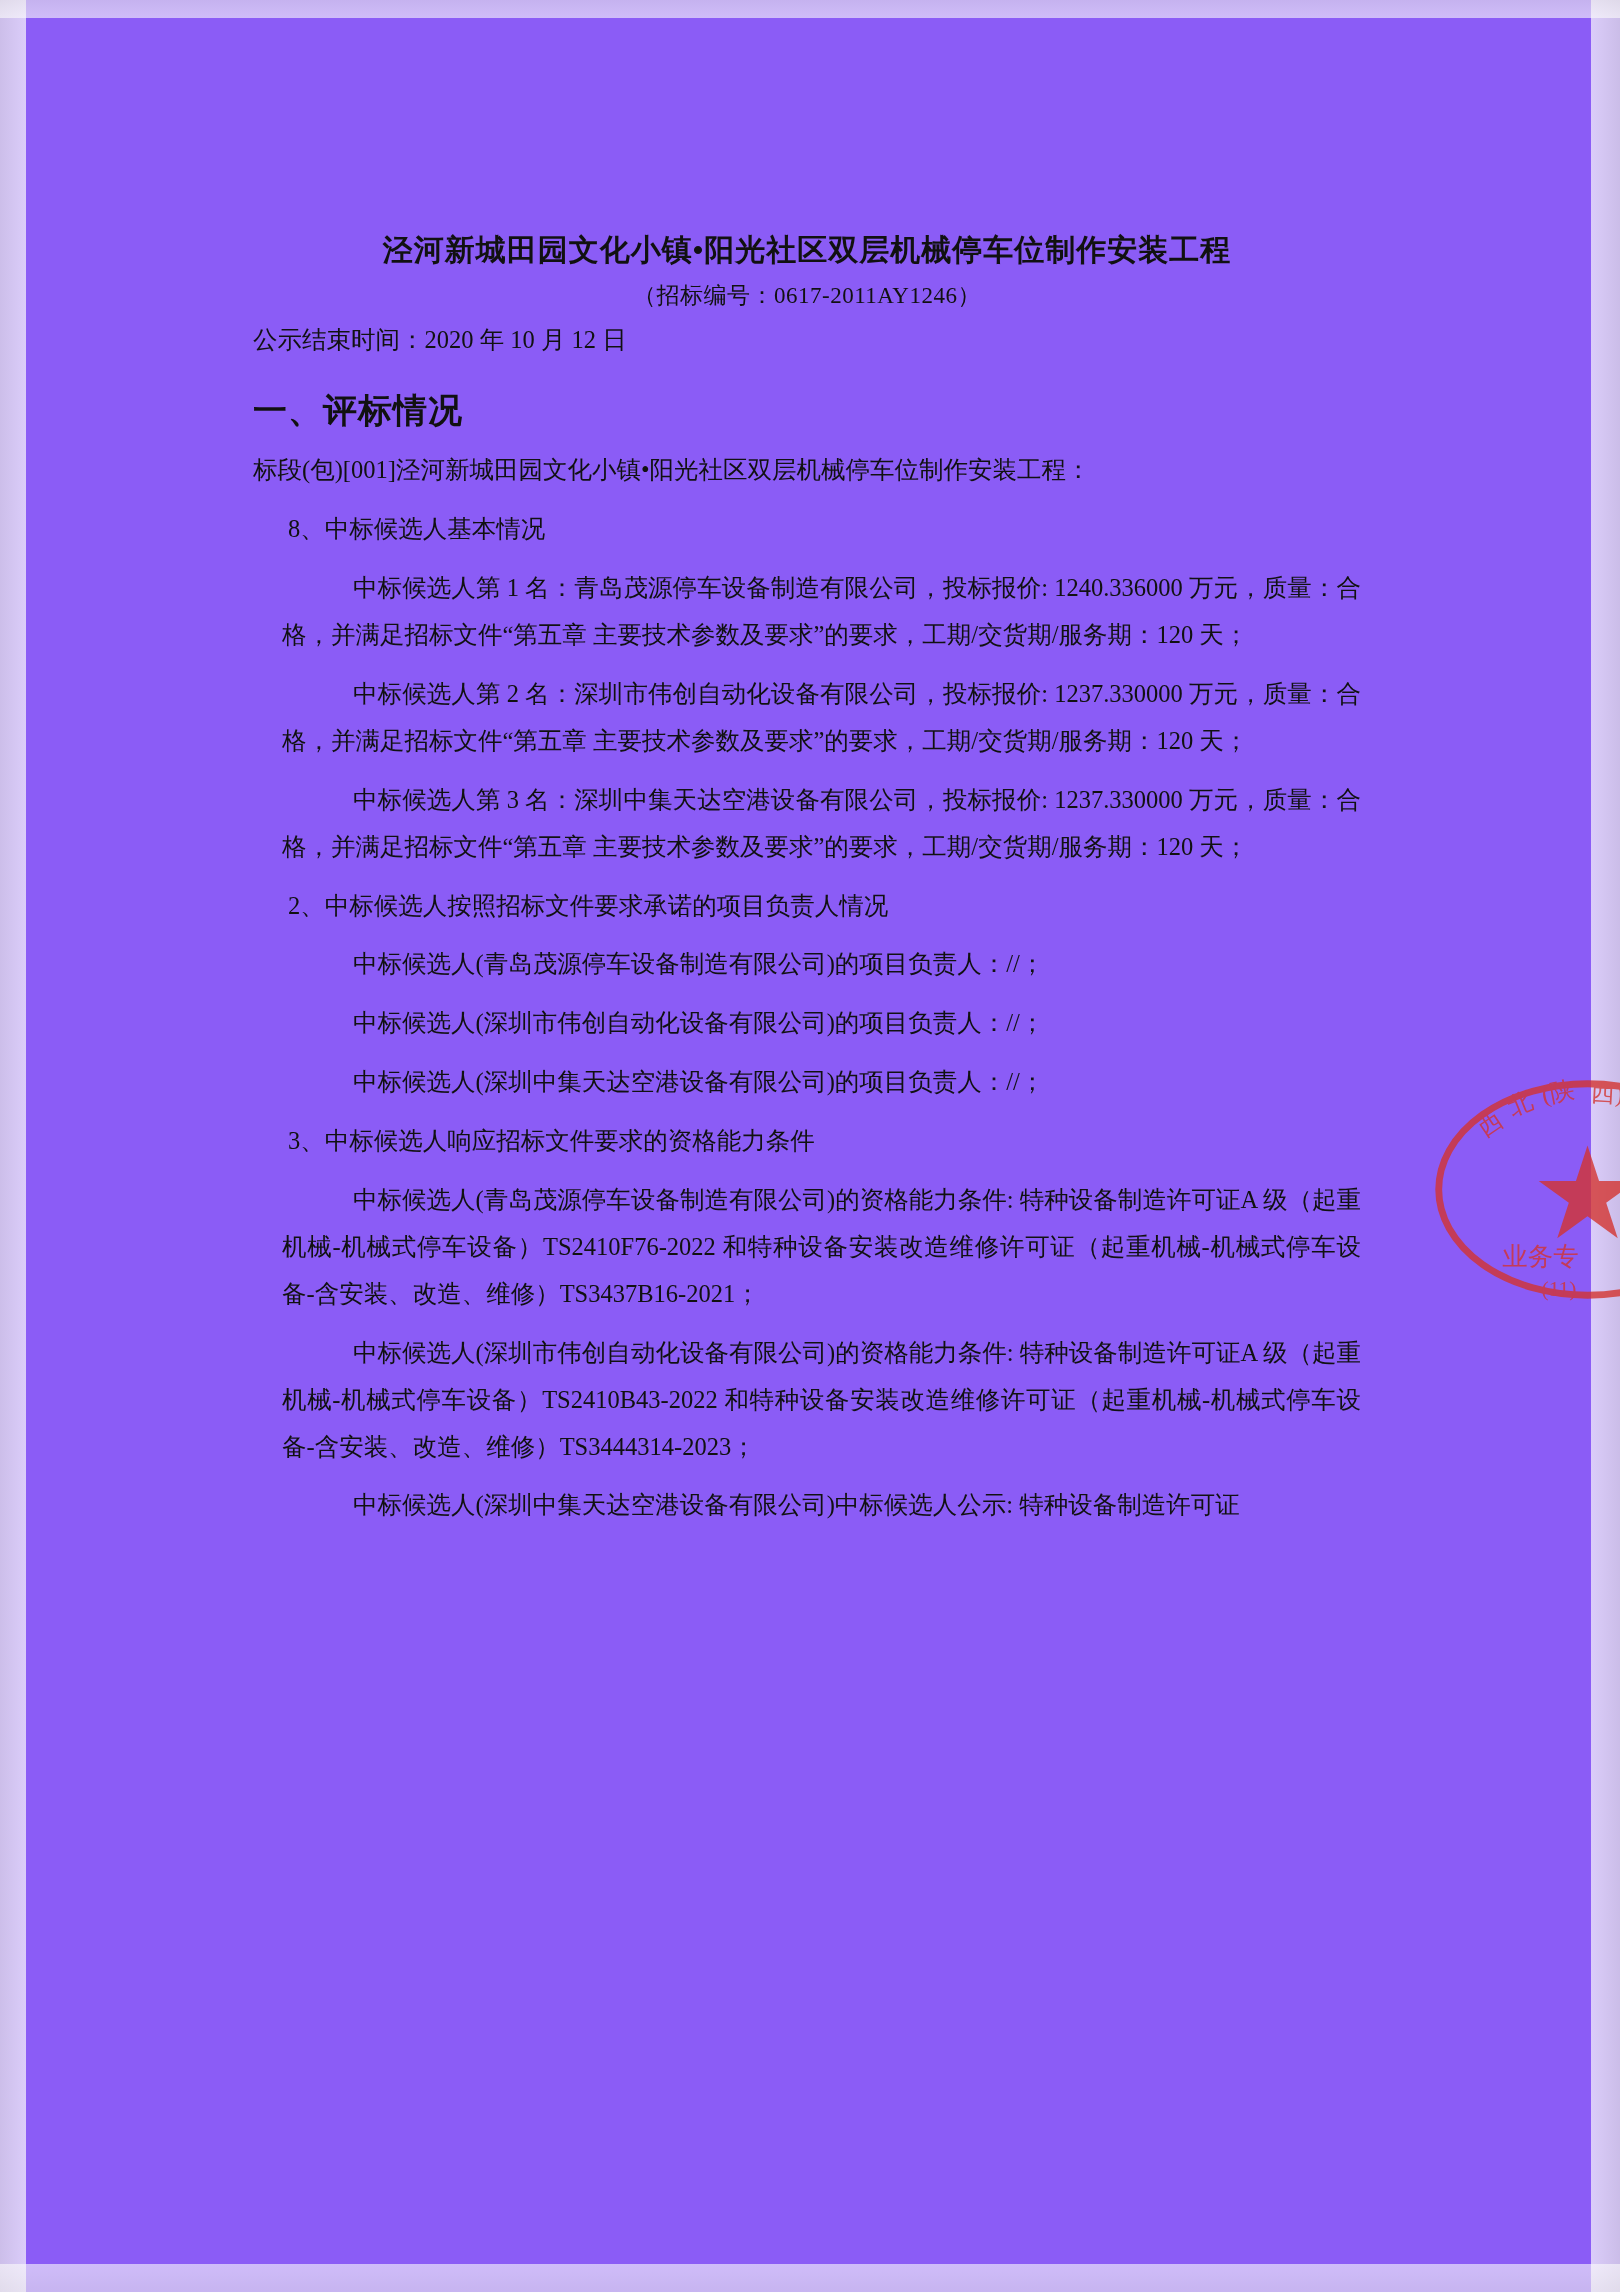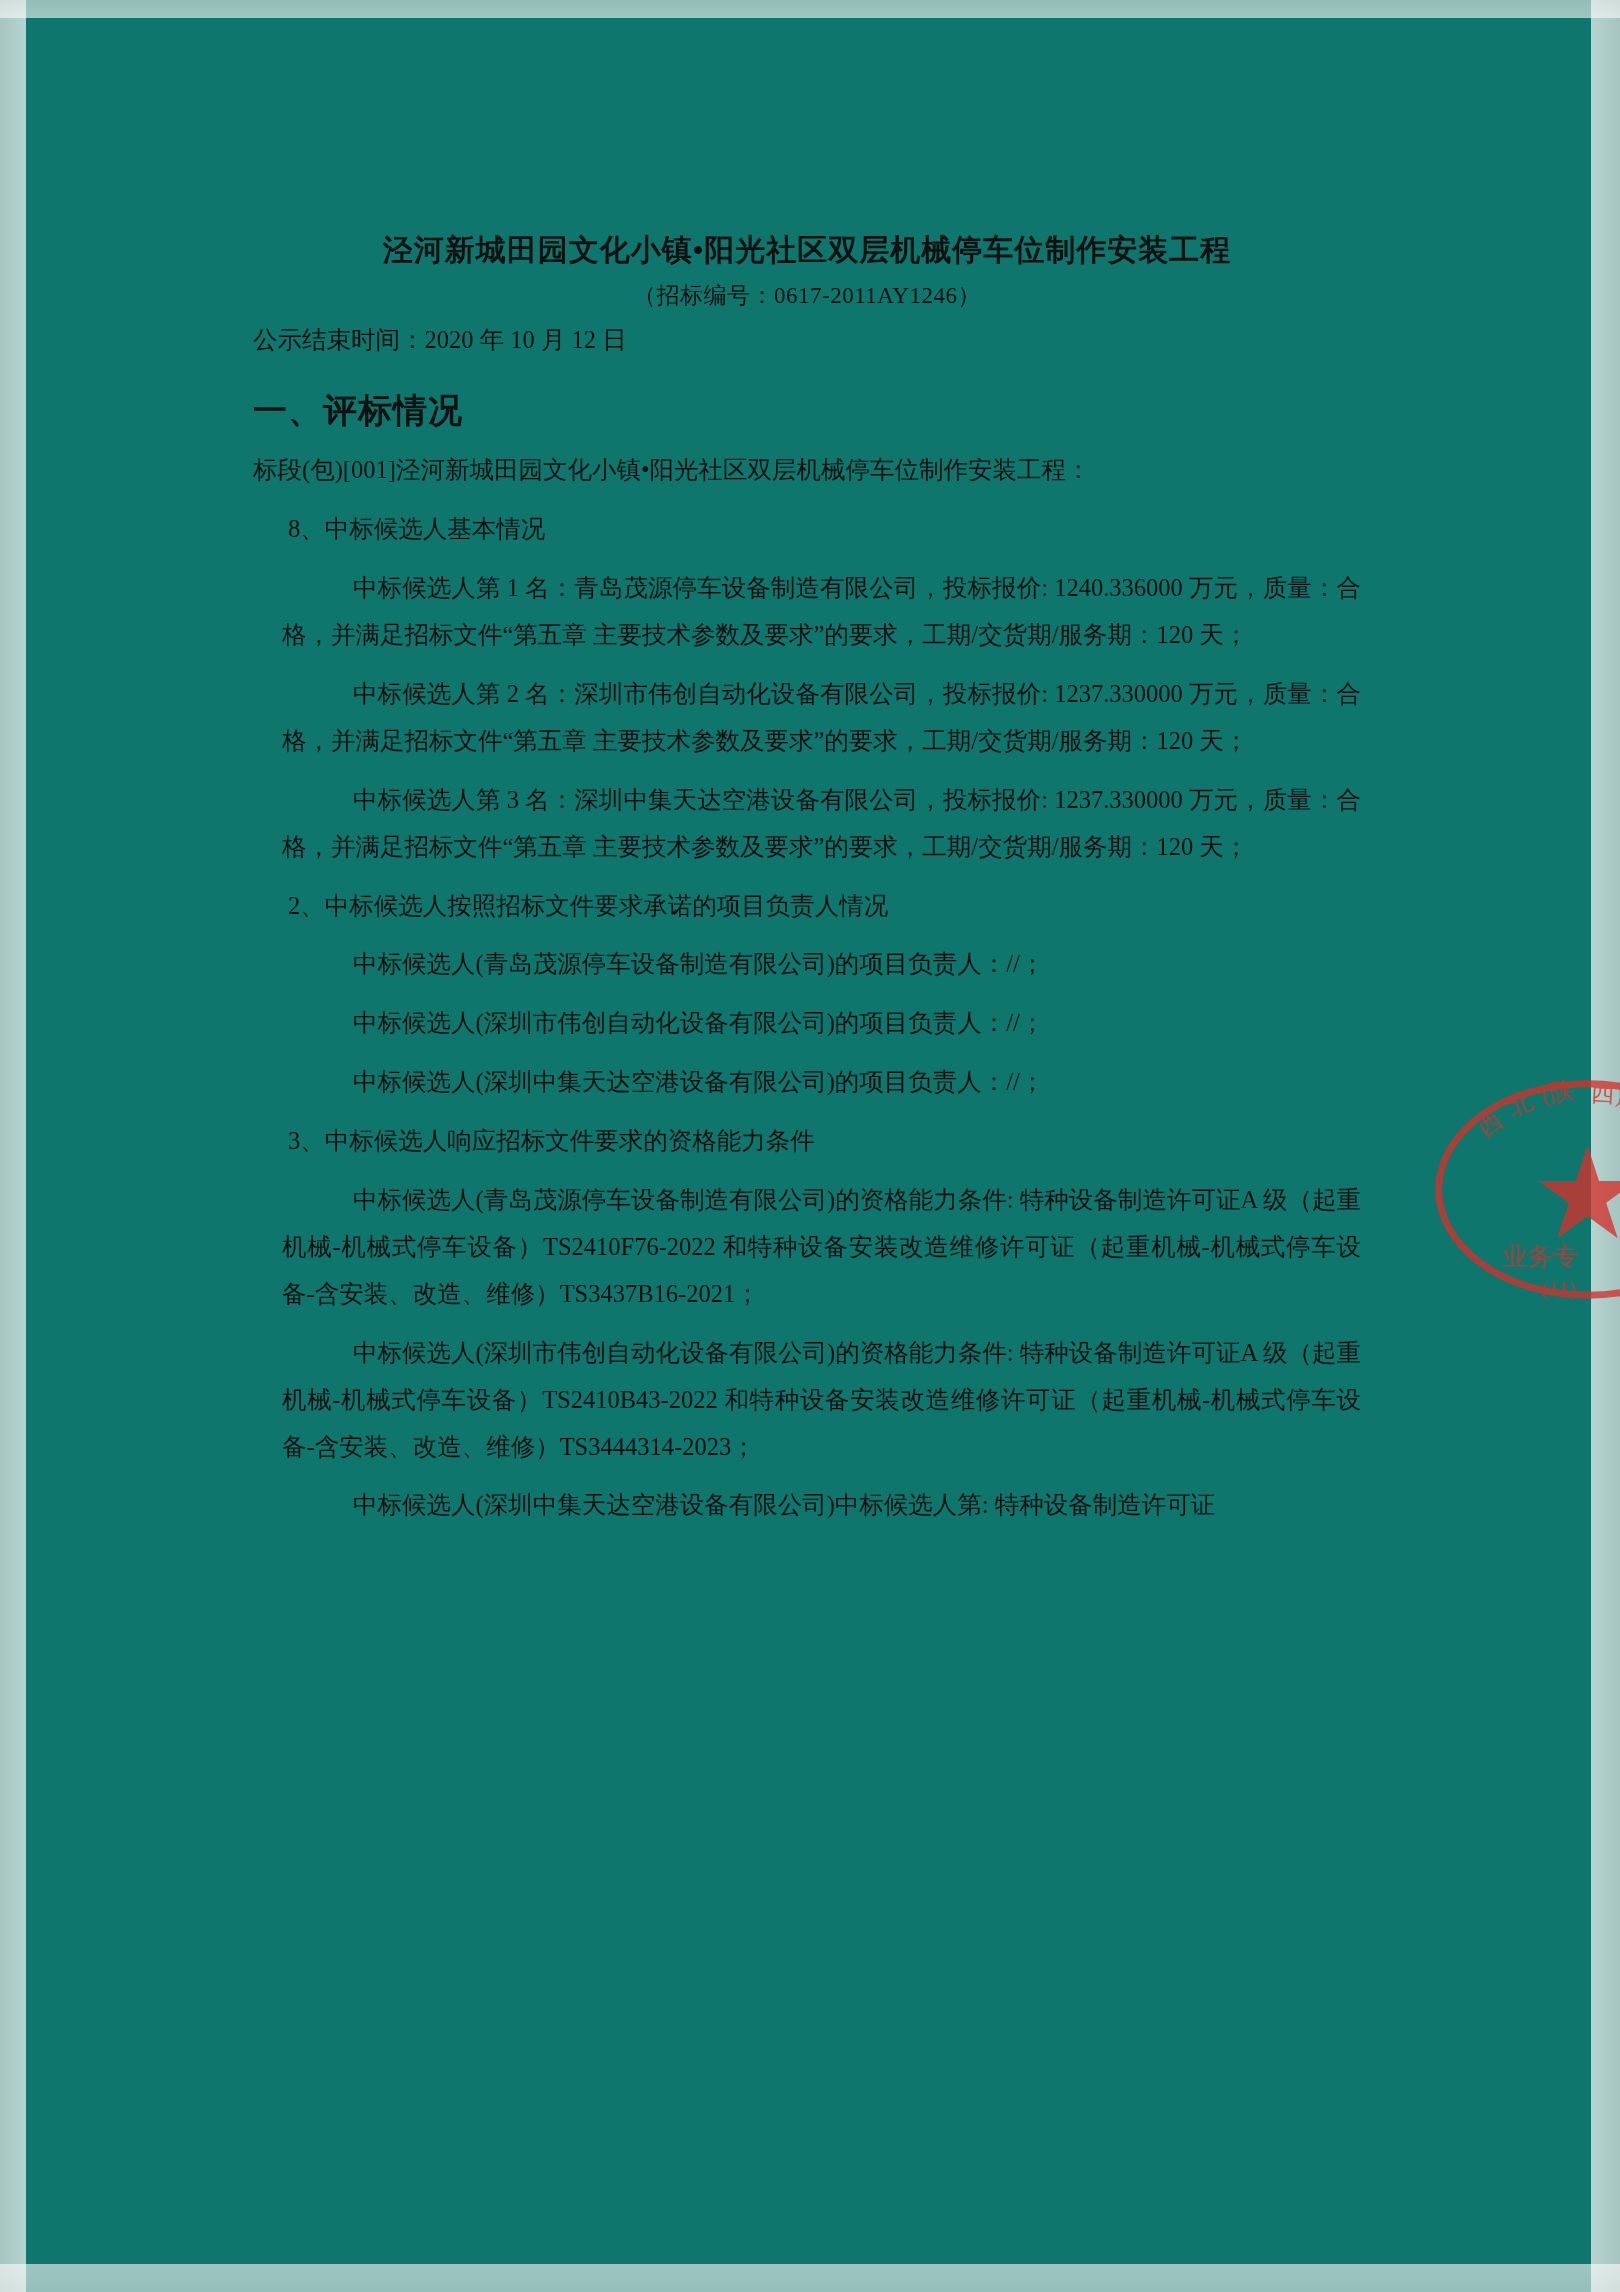--- a/index.html
+++ b/index.html
@@ -11,21 +11,21 @@
     width: 1620px;
     height: 2293px;
     position: relative;
     font-family: "Liberation Serif", serif;
     color: #111111;
     overflow: hidden;
   }
   .page {
     position: absolute;
     inset: 0;
-    background: #0f766e;
+    background: #8b5cf6;
   }
   
   .scan-edge-left {
     position: absolute;
     left: 0; top: 0; bottom: 0;
     width: 25.5px;
     background: linear-gradient(to right, #e8e8e4, #fdfdfb);
     opacity: .7;
   }
   .scan-edge-right {
@@ -150,21 +150,21 @@
     <p class="body hang">中标候选人第 3 名：深圳中集天达空港设备有限公司，投标报价: 1237.330000 万元，质量：合格，并满足招标文件“第五章 主要技术参数及要求”的要求，工期/交货期/服务期：120 天；</p>
 
     <p class="body indent2">2、中标候选人按照招标文件要求承诺的项目负责人情况</p>
     <p class="body hang tight">中标候选人(青岛茂源停车设备制造有限公司)的项目负责人：//；</p>
     <p class="body hang tight">中标候选人(深圳市伟创自动化设备有限公司)的项目负责人：//；</p>
     <p class="body hang tight">中标候选人(深圳中集天达空港设备有限公司)的项目负责人：//；</p>
 
     <p class="body indent2">3、中标候选人响应招标文件要求的资格能力条件</p>
     <p class="body hang">中标候选人(青岛茂源停车设备制造有限公司)的资格能力条件: 特种设备制造许可证A 级（起重机械-机械式停车设备）TS2410F76-2022 和特种设备安装改造维修许可证（起重机械-机械式停车设备-含安装、改造、维修）TS3437B16-2021；</p>
     <p class="body hang">中标候选人(深圳市伟创自动化设备有限公司)的资格能力条件: 特种设备制造许可证A 级（起重机械-机械式停车设备）TS2410B43-2022 和特种设备安装改造维修许可证（起重机械-机械式停车设备-含安装、改造、维修）TS3444314-2023；</p>
-    <p class="body hang">中标候选人(深圳中集天达空港设备有限公司)中标候选人第: 特种设备制造许可证</p>
+    <p class="body hang">中标候选人(深圳中集天达空港设备有限公司)中标候选人公示: 特种设备制造许可证</p>
 
   </div>
 
   <div class="seal">
     <svg width="323" height="233" viewBox="0 0 330 238" xmlns="http://www.w3.org/2000/svg">
       <g opacity="0.78">
         <ellipse cx="165" cy="119" rx="152" ry="108" fill="none" stroke="#d4322c" stroke-width="7"></ellipse>
         <path d="M165 74 l11.8 36.2 h38.1 l-30.8 22.4 11.8 36.2 -30.9-22.4 -30.9 22.4 11.8-36.2 -30.8-22.4 h38.1 z" fill="#d4322c"></path>
         <text class="seal-text" x="60" y="66" fill="#d4322c" font-size="25" transform="rotate(-34 60 66)">西</text>
         <text class="seal-text" x="88" y="44" fill="#d4322c" font-size="25" transform="rotate(-22 88 44)">北</text>

